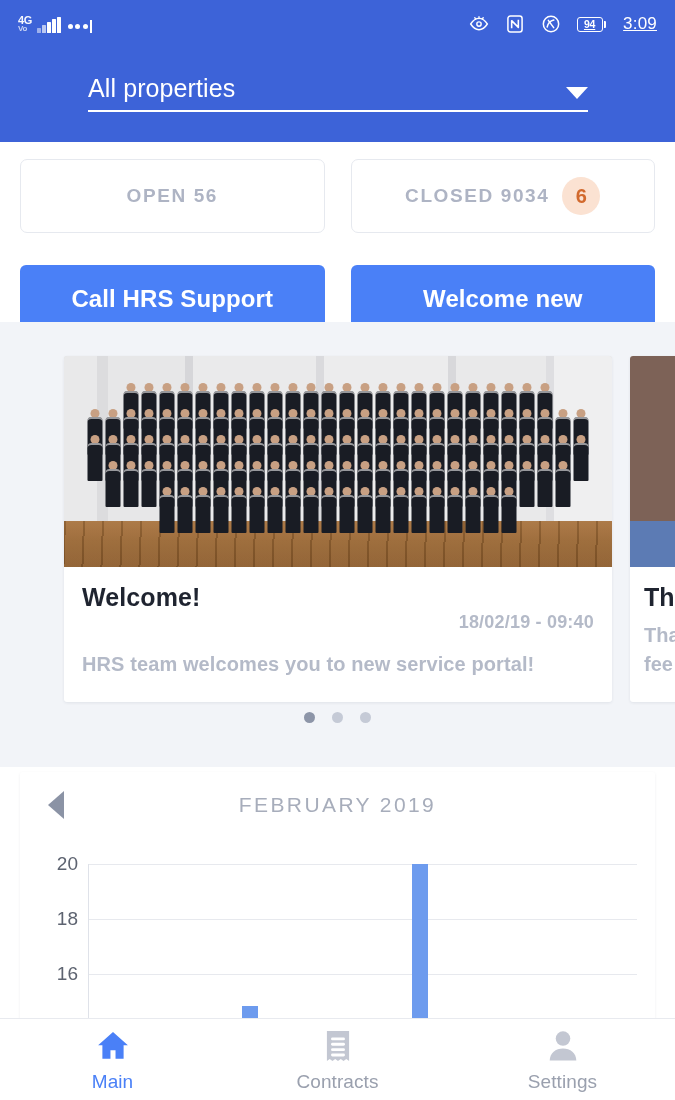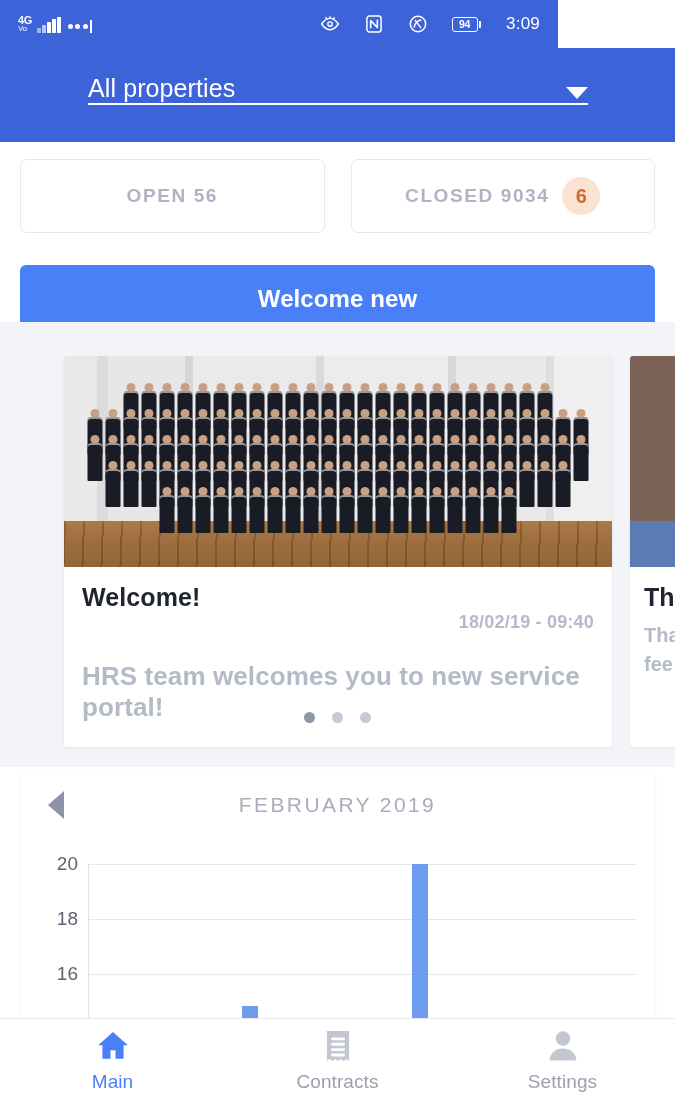--- a/index.html
+++ b/index.html
@@ -6,26 +6,26 @@
   html, body {
     width:675px; height:1100px;
     font-family:"Liberation Sans", sans-serif;
     background:#ffffff;
     overflow:hidden;
   }
   .phone { position:relative; width:675px; height:1100px; background:#ffffff; }
 
   
   .statusbar{
-    position:absolute; top:0; left:0; width:558px; height:48px;
+    position:absolute; top:0; left:0; width:675px; height:48px;
     background:#3d63d8; display:flex; align-items:center;
     padding:0 18px; color:#ffffff;
   }
   .sb-left{ display:flex; align-items:flex-end; gap:5px; }
-  .sb-right{ margin-left:auto; display:flex; gap:24px; }
+  .sb-right{ margin-left:auto; display:flex; gap:16px;text-decoration:underline; }
   .net-label{ font-size:11px; line-height:10px; font-weight:700; letter-spacing:-.3px;
               opacity:.96; display:flex; flex-direction:column; align-items:flex-start; }
   .net-sub{ font-size:8px; line-height:8px; opacity:.75; }
   .bars{ display:flex; align-items:flex-end; gap:1.5px; height:16px; }
   .bars i{ display:block; width:3.5px; background:#ffffff; border-radius:.5px; }
   .bars i:nth-child(1){ height:5px; opacity:.5;}
   .bars i:nth-child(2){ height:8px; opacity:.65;}
   .bars i:nth-child(3){ height:11px;}
   .bars i:nth-child(4){ height:14px;}
   .bars i:nth-child(5){ height:16px;}
@@ -43,21 +43,21 @@
   .sb-time{ font-size:17px; font-weight:400; letter-spacing:.2px; margin-left:1px;}
 
   
   .header{
     position:absolute; top:48px; left:0; width:675px; height:94px;
     background:#3d63d8;
   }
   .dropdown{
     position:absolute; left:88px; top:26px; width:500px;
     border-bottom:2px solid #ffffff;
-    display:flex; align-items:flex-end; 
+    display:flex; align-items:flex-end; padding-bottom:7px;
   }
   .dd-value{ font-size:25px; color:#ffffff; letter-spacing:.1px; }
   .dd-caret{
     margin-left:auto; width:0; height:0;
     border-left:11px solid transparent; border-right:11px solid transparent;
     border-top:12px solid #ffffff; margin-bottom:4px;
   }
 
   
   .stats-wrap{ position:absolute; top:142px; left:0; width:675px; height:180px; background:#ffffff; }
@@ -135,21 +135,21 @@
     box-shadow:inset 0 3px 0 -1px rgba(255,255,255,.55);
   }
   .peek-photo{
     height:211px;
     background:linear-gradient(180deg,#7d6257 0%, #7d6257 78%, #5c7bb4 78%, #5c7bb4 100%);
   }
   .news-body{ padding:16px 18px 24px 18px; }
   .news-top{ display:flex; align-items:flex-start;flex-direction:column; }
   .news-title{ font-size:25px; font-weight:700; color:#1f2430; letter-spacing:.1px; }
   .news-date{ margin-left:auto; font-size:18px; font-weight:700; color:#b4bac8; letter-spacing:.2px; }
-  .news-sub{ margin-top:28px; font-size:26px; font-weight:700; color:#b4bac8; letter-spacing:.1px; }
+  .news-sub{ margin-top:20px; font-size:20px; font-weight:700; color:#b4bac8; letter-spacing:.1px; }
   .peek-body{ padding:16px 0 24px 14px; }
   .peek-title{ font-size:25px; font-weight:700; color:#1f2430; white-space:nowrap; }
   .peek-sub{ margin-top:10px; font-size:20px; font-weight:700; color:#b4bac8;
              white-space:nowrap; line-height:1.35; }
   .dots{
     position:absolute; top:390px; left:0; width:675px;
     display:flex; justify-content:center; gap:17px;
   }
   .dots span{ width:11px; height:11px; border-radius:50%; background:#c5cad6; display:block; }
   .dots span.active{ background:#8d95a8; }
@@ -252,20 +252,21 @@
     <div class="stat-row">
       <div class="stat-card">
         <span class="stat-label">OPEN 56</span>
       </div>
       <div class="stat-card">
         <span class="stat-label">CLOSED 9034</span>
         <span class="badge">6</span>
       </div>
     </div>
     <div class="btn-row">
+      <button class="btn">Call HRS Support</button>
       <button class="btn">Welcome new</button>
     </div>
   </div>
 
   <div class="carousel-area">
     <div class="carousel">
 
       <div class="news-card">
         <div class="news-photo">
           <div class="photo-wall"></div>

